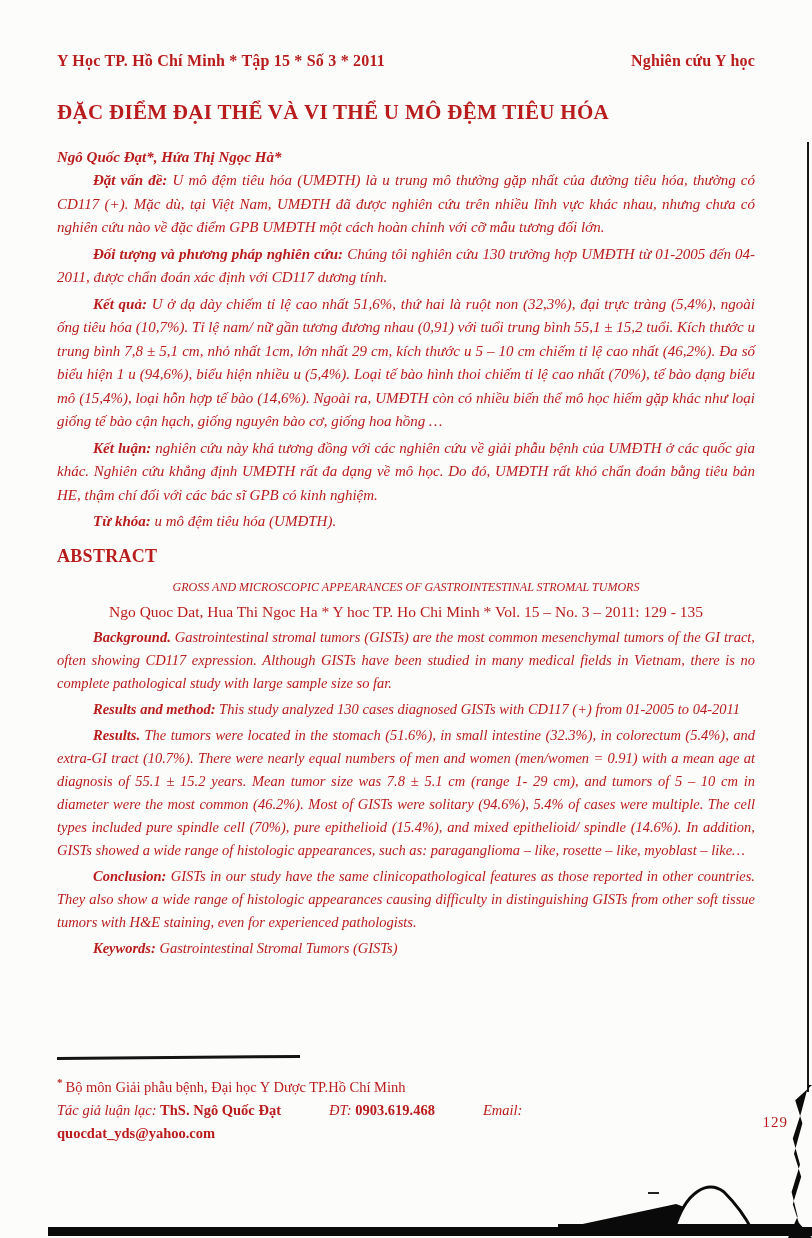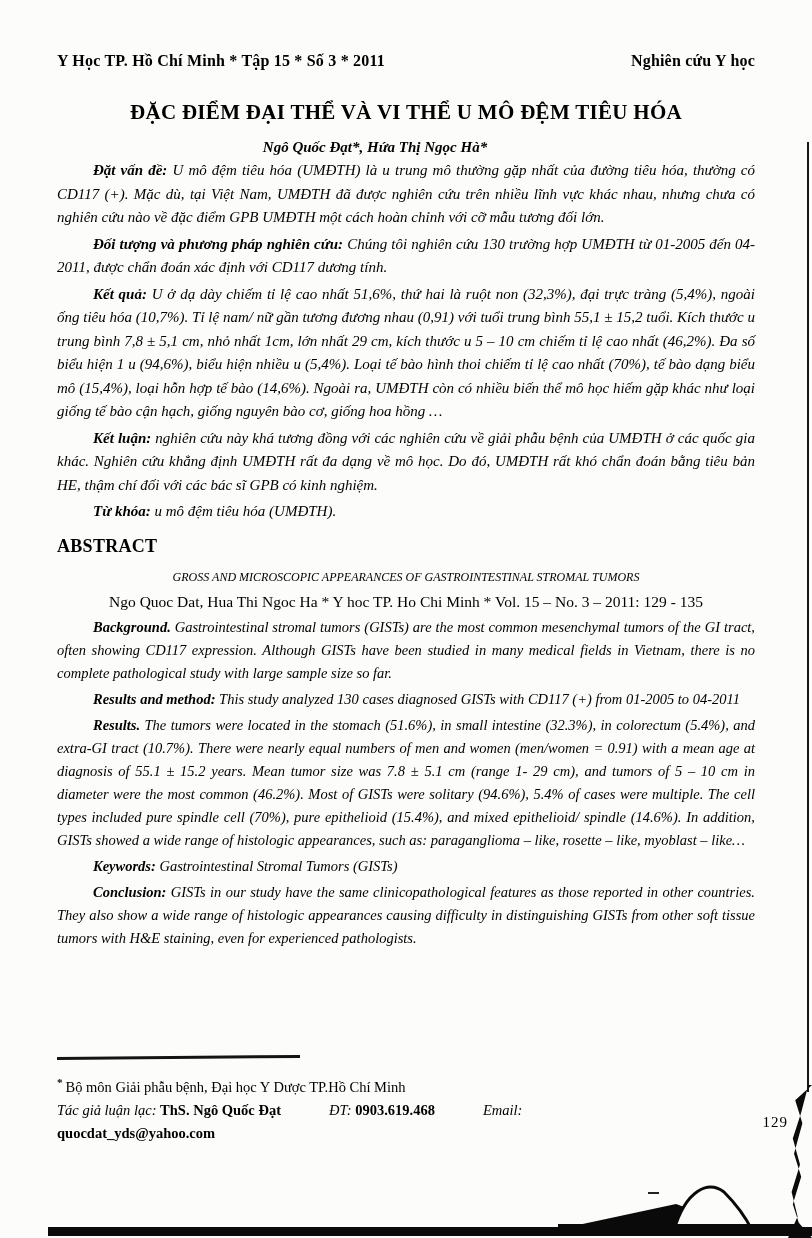--- a/index.html
+++ b/index.html
@@ -2,37 +2,37 @@
 <html><head>
 <meta charset="utf-8">
 <style>
   * { margin:0; padding:0; box-sizing:border-box; }
   html, body { background:#d9d9d9; }
   .page {
     position:relative;
     width:812px; height:1238px;
     margin:0 auto;
     background:#fcfcfa;
-    color:#000000;
+    color:#b91c1c;
     font-family:"Liberation Serif", serif;
     overflow:hidden;
   }
   .inner { padding:52px 57px 0 57px; }
 
   .running-head {
     display:flex; justify-content:space-between; align-items:baseline;
     font-weight:bold; font-size:16px; letter-spacing:.2px;
   }
   .article-title {
-    text-align:center; font-weight:bold; font-size:21px;
+    font-weight:bold; font-size:21px;
     margin-top:30px; letter-spacing:.3px;
   }
   .authors {
-    text-align:center; font-weight:bold; font-style:italic;
-    font-size:15px; margin-top:14px; padding-right:62px;
+    text-align:left; font-weight:bold; font-style:italic;
+    font-size:15px; margin-top:24px; padding-right:62px;
   }
   .sec-heading { font-size:18px; font-weight:bold; margin-top:16px; letter-spacing:.3px; }
   .sec-heading.abstract { margin-top:12px; }
 
   .para {
     font-size:15px; font-style:italic; line-height:23.5px;
     text-align:justify; text-indent:36px; margin-top:3px;
   }
   .para .lead { font-weight:bold; }
   .para.en { font-size:14.5px; line-height:23px; }
@@ -86,22 +86,22 @@
     <p class="para"><span class="lead">Kết luận:</span><span> nghiên cứu này khá tương đồng với các nghiên cứu về giải phẫu bệnh của UMĐTH ở các quốc gia khác. Nghiên cứu khẳng định UMĐTH rất đa dạng về mô học. Do đó, UMĐTH rất khó chẩn đoán bằng tiêu bản HE, thậm chí đối với các bác sĩ GPB có kinh nghiệm.</span></p>
     <p class="para"><span class="lead">Từ khóa:</span><span> u mô đệm tiêu hóa (UMĐTH).</span></p>
 
     <div class="sec-heading abstract">ABSTRACT</div>
     <div class="abstract-title">GROSS AND MICROSCOPIC APPEARANCES OF GASTROINTESTINAL STROMAL TUMORS</div>
     <div class="citation">Ngo Quoc Dat, Hua Thi Ngoc Ha * Y hoc TP. Ho Chi Minh * Vol. 15 – No. 3 – 2011: 129 - 135</div>
 
     <p class="para en"><span class="lead">Background.</span><span> Gastrointestinal stromal tumors (GISTs) are the most common mesenchymal tumors of the GI tract, often showing CD117 expression. Although GISTs have been studied in many medical fields in Vietnam, there is no complete pathological study with large sample size so far.</span></p>
     <p class="para en"><span class="lead">Results and method:</span><span> This study analyzed 130 cases diagnosed GISTs with CD117 (+) from 01-2005 to 04-2011</span></p>
     <p class="para en"><span class="lead">Results.</span><span> The tumors were located in the stomach (51.6%), in small intestine (32.3%), in colorectum (5.4%), and extra-GI tract (10.7%). There were nearly equal numbers of men and women (men/women = 0.91) with a mean age at diagnosis of 55.1 ± 15.2 years. Mean tumor size was 7.8 ± 5.1 cm (range 1- 29 cm), and tumors of 5 – 10 cm in diameter were the most common (46.2%). Most of GISTs were solitary (94.6%), 5.4% of cases were multiple. The cell types included pure spindle cell (70%), pure epithelioid (15.4%), and mixed epithelioid/ spindle (14.6%). In addition, GISTs showed a wide range of histologic appearances, such as: paraganglioma – like, rosette – like, myoblast – like…</span></p>
+    <p class="para en"><span class="lead">Conclusion:</span><span> GISTs in our study have the same clinicopathological features as those reported in other countries. They also show a wide range of histologic appearances causing difficulty in distinguishing GISTs from other soft tissue tumors with H&amp;E staining, even for experienced pathologists.</span></p>
     <p class="para en"><span class="lead">Keywords:</span><span> Gastrointestinal Stromal Tumors (GISTs)</span></p>
-    <p class="para en"><span class="lead">Conclusion:</span><span> GISTs in our study have the same clinicopathological features as those reported in other countries. They also show a wide range of histologic appearances causing difficulty in distinguishing GISTs from other soft tissue tumors with H&amp;E staining, even for experienced pathologists.</span></p>
 
   </div>
 
   <div class="footnote">
     <div class="footnote-rule"></div>
     <div><span class="marker">*</span><span>Bộ môn Giải phẫu bệnh, Đại học Y Dược TP.Hồ Chí Minh</span></div>
     <div class="contact-line"><span class="label">Tác giả luận lạc:</span> <span class="value">ThS. Ngô Quốc Đạt</span><span class="gap"></span><span class="label">ĐT:</span> <span class="value">0903.619.468</span><span class="gap"></span><span class="label">Email:</span> <span class="value">quocdat_yds@yahoo.com</span></div>
   </div>
 
   <div class="page-number">129</div>

